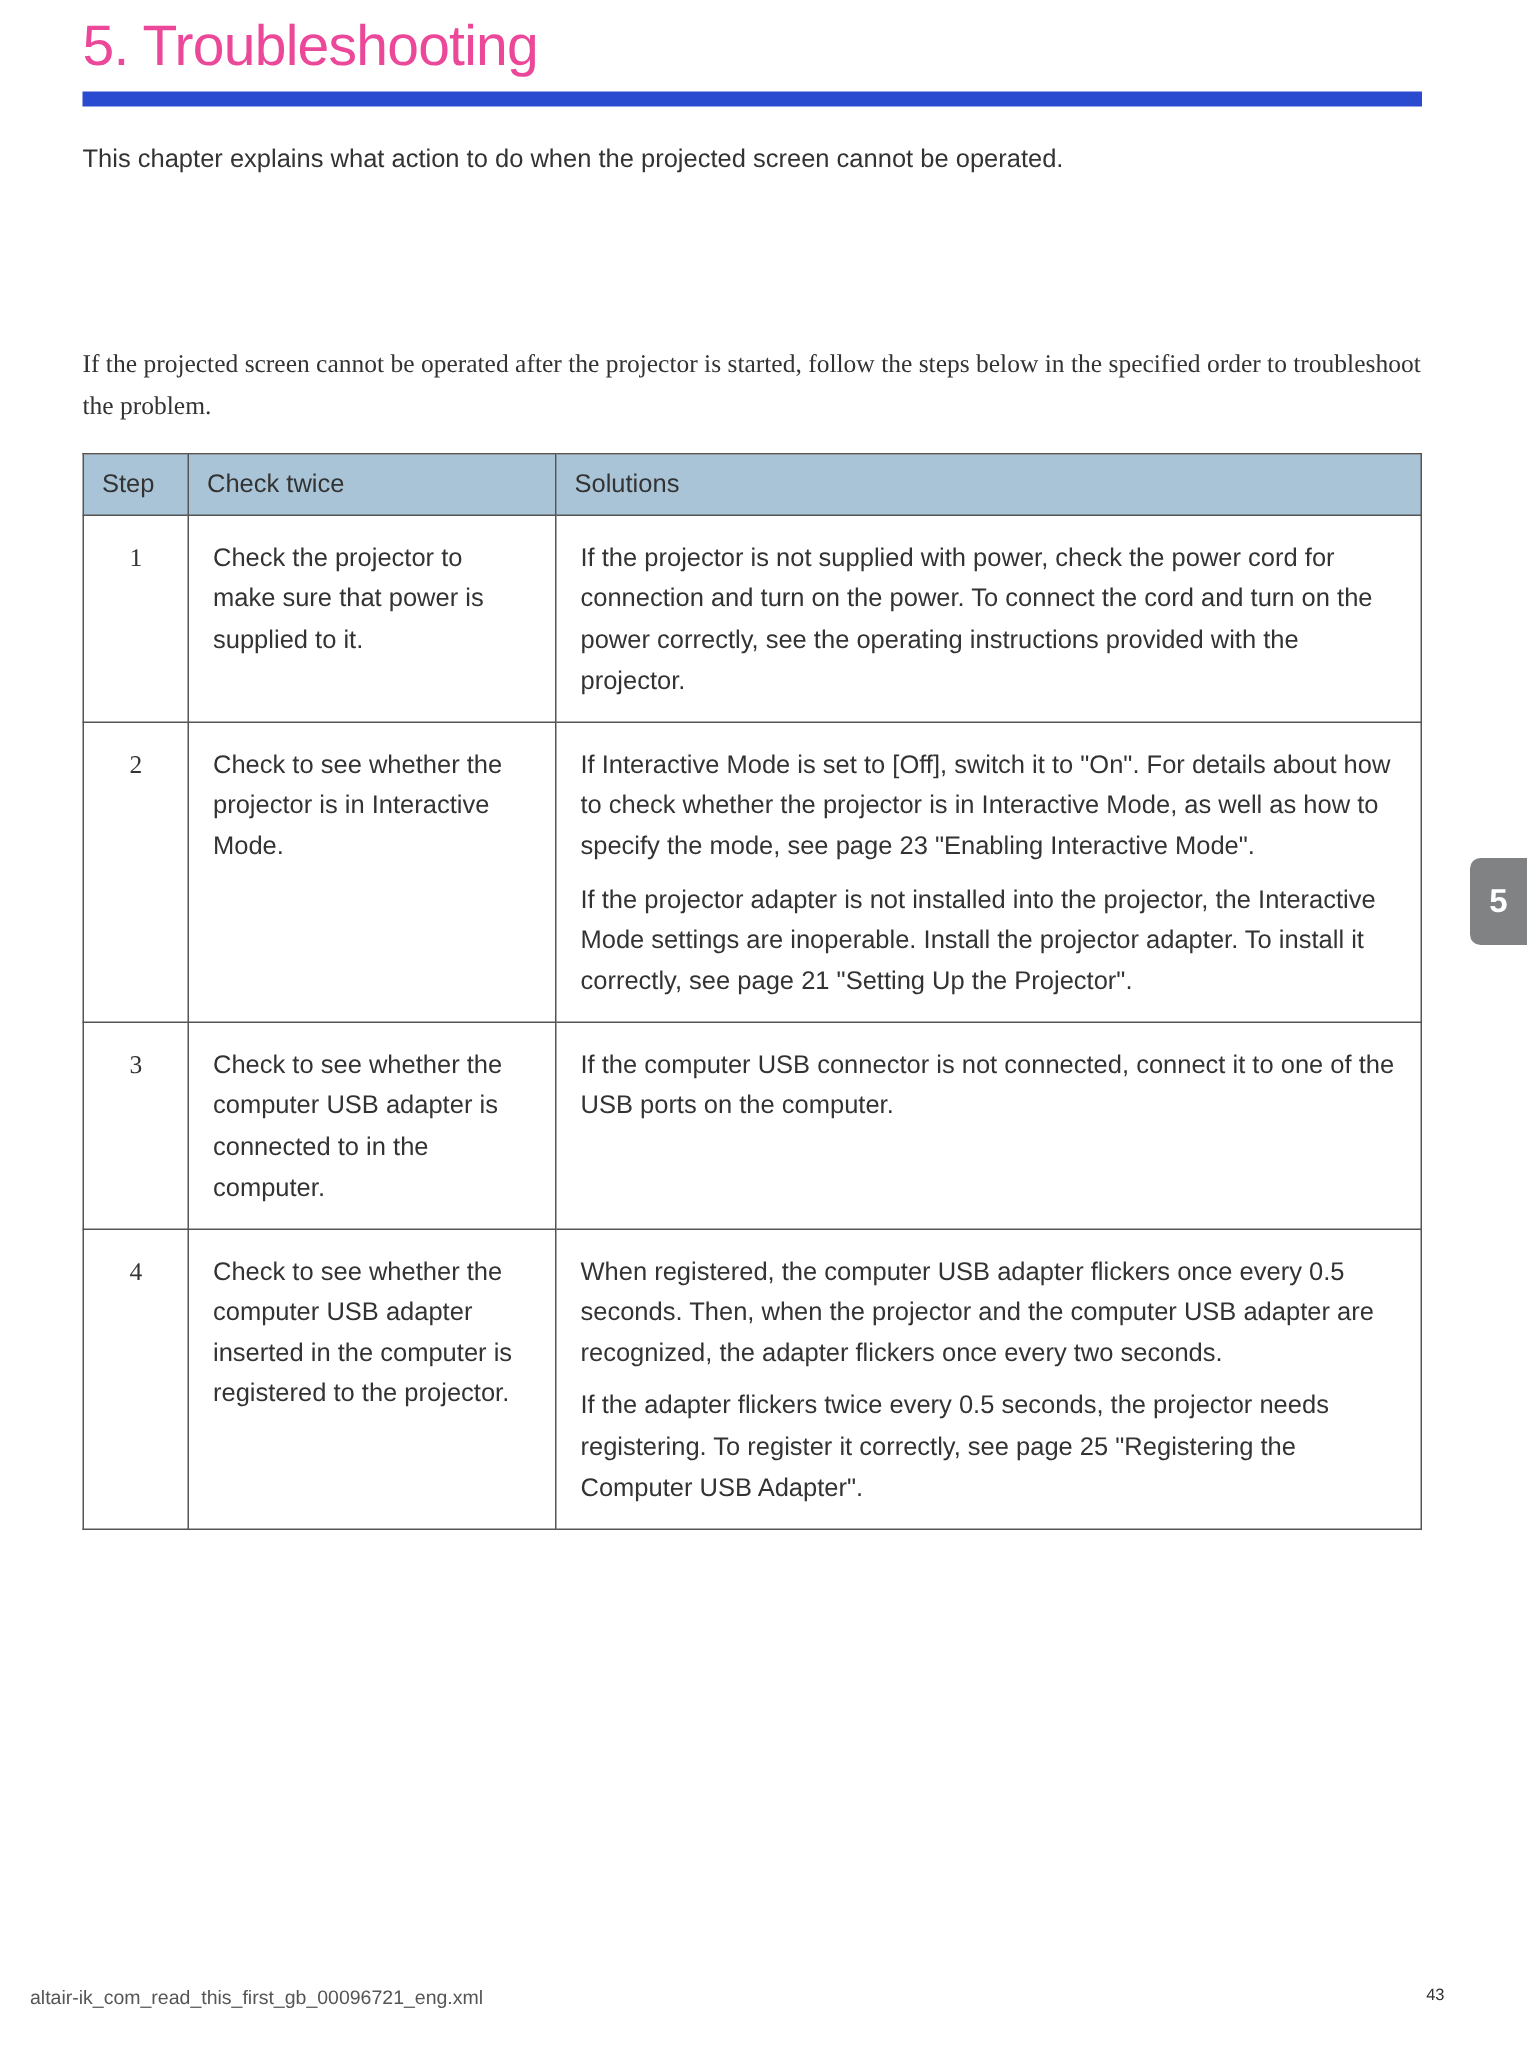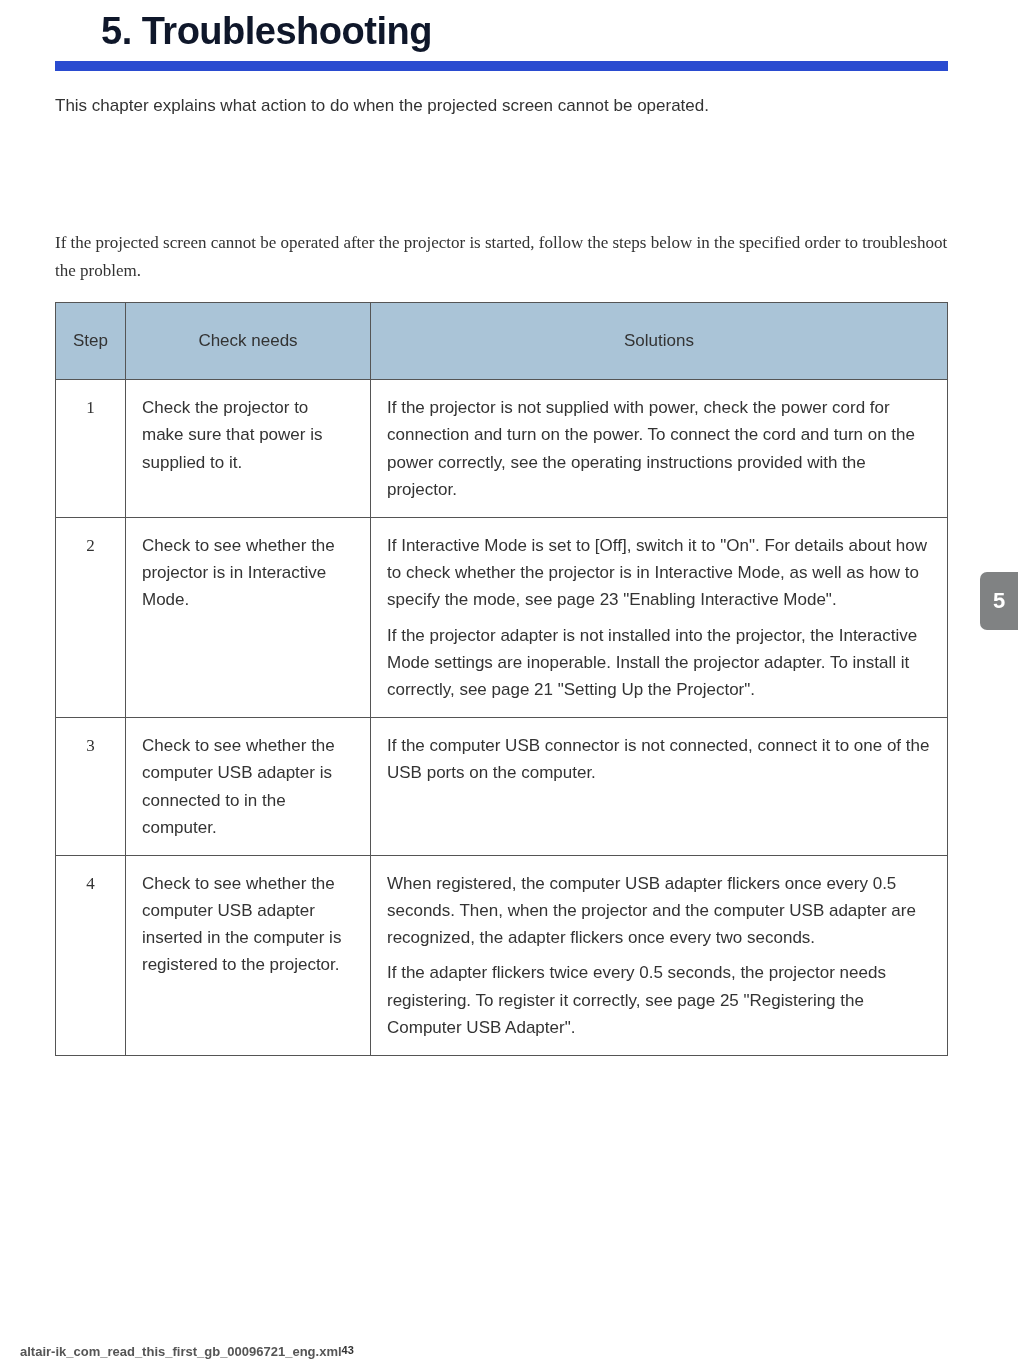--- a/index.html
+++ b/index.html
@@ -9,25 +9,24 @@
     color: #333;
     position: relative;
     width: 1018px;
     height: 1363px;
   }
   .page {
     padding: 10px 70px 0 55px;
   }
   .chapter-title {
     font-size: 38px;
-    font-weight: bold;
-    color: #0f172a;
+    font-weight: normal;
+    color: #ec4899;
     margin-bottom: 8px;
     letter-spacing: -0.5px;
-    margin-left: 46px;
   }
   .title-underline {
     height: 10px;
     background: #2a4bd0;
     margin-bottom: 22px;
   }
   .intro {
     font-size: 17px;
     color: #333;
     margin-bottom: 110px;
@@ -51,23 +50,23 @@
   table.troubleshoot {
     width: 100%;
     border-collapse: collapse;
     border: 1.5px solid #555;
   }
   table.troubleshoot th {
     background: #aac4d7;
     font-weight: normal;
     font-size: 17px;
     color: #333;
-    padding: 28px 12px;
+    padding: 10px 12px;
     border: 1px solid #555;
-    text-align: center;
+    text-align: left;
   }
   table.troubleshoot td {
     border: 1px solid #555;
     padding: 14px 16px;
     font-size: 17px;
     line-height: 1.6;
     vertical-align: top;
     color: #333;
   }
   table.troubleshoot td.step {
@@ -95,49 +94,48 @@
     border-bottom-left-radius: 7px;
     color: #fff;
     font-size: 22px;
     font-weight: bold;
     display: flex;
     align-items: center;
     justify-content: center;
   }
   .footer {
     position: absolute;
-    bottom: 4px;
+    bottom: 24px;
     left: 20px;
     right: 55px;
     display: flex;
-    justify-content: flex-start;
+    justify-content: space-between;
     font-size: 13px;
     color: #555;
-    font-weight: bold;
   }
   .footer .pgnum {
     font-size: 11px;
     color: #333;
   }
 </style>
 </head>
 <body>
 
 <div class="page">
   <h1 class="chapter-title">5. Troubleshooting</h1>
   <div class="title-underline"></div>
   <p class="intro">This chapter explains what action to do when the projected screen cannot be operated.</p>
 
   <p class="section-intro">If the projected screen cannot be operated after the projector is started, follow the steps below in the specified order to troubleshoot the problem.</p>
 
   <table class="troubleshoot">
     <thead>
       <tr>
         <th>Step</th>
-        <th>Check needs</th>
+        <th>Check twice</th>
         <th>Solutions</th>
       </tr>
     </thead>
     <tbody>
       <tr>
         <td class="step">1</td>
         <td class="check">Check the projector to make sure that power is supplied to it.</td>
         <td class="sol">
           <p>If the projector is not supplied with power, check the power cord for connection and turn on the power. To connect the cord and turn on the power correctly, see the operating instructions provided with the projector.</p>
         </td>

